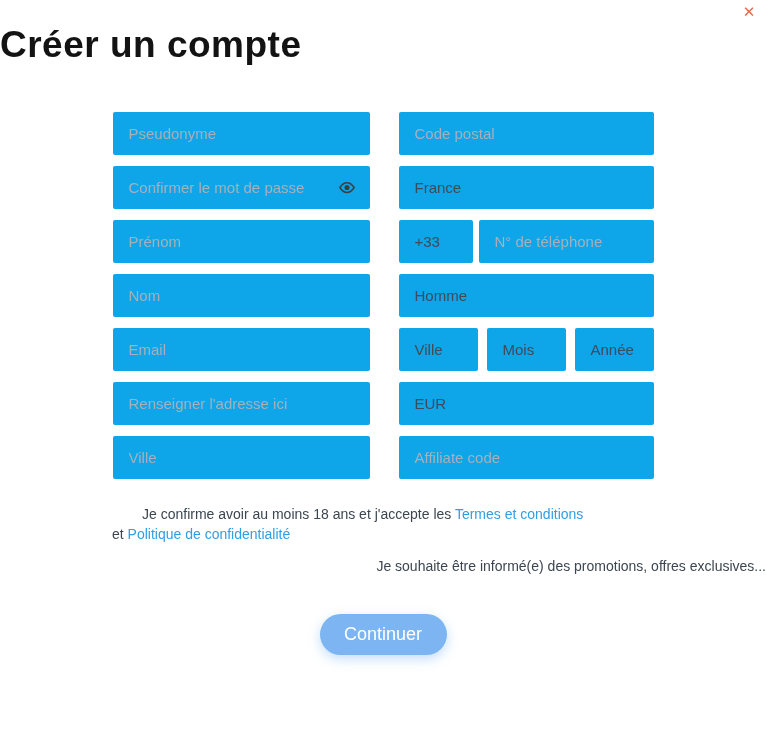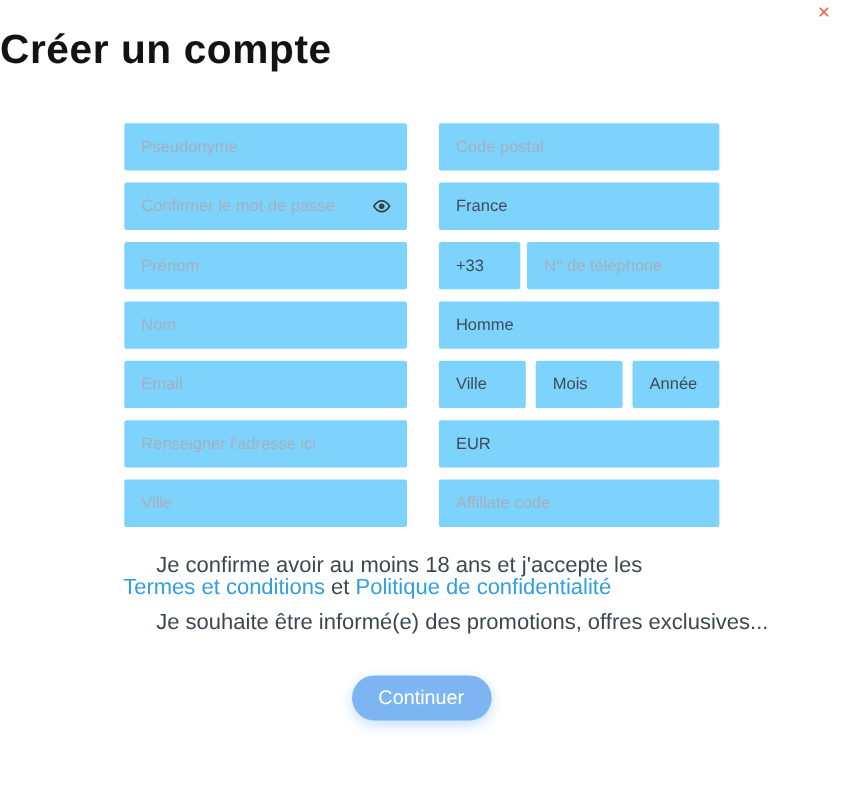--- a/index.html
+++ b/index.html
@@ -17,43 +17,43 @@
     margin:24px 0 0;
     font-size:37px;font-weight:700;color:#131313;letter-spacing:.5px;
   }
   .form-wrap{
     width:541px;margin:46px auto 0;display:flex;gap:29px;
   }
   .col-left{width:257px;flex:0 0 257px;}
   .col-right{width:255px;flex:0 0 255px;}
   .field{
     box-sizing:border-box;height:43px;margin-bottom:11px;
-    background:#7dd3fc;border:none;border-radius:2px;
+    background:#0ea5e9;border:none;border-radius:2px;
     display:flex;align-items:center;padding:0 16px;
     font-size:15px;color:#3e4b59;
   }
   .field-rel{position:relative;}
   input.field{width:100%;outline:none;font-family:"Liberation Sans","DejaVu Sans",sans-serif;}
   input.field::placeholder{color:#a6b0bb;opacity:1;}
   .select-box{cursor:pointer;}
   .eye{
     position:absolute;right:14px;top:50%;transform:translateY(-50%);
     width:18px;height:14px;cursor:pointer;display:flex;align-items:center;
   }
   .row{display:flex;gap:6px;justify-content:center;}
   .row .grow{flex:1 1 auto;min-width:0;}
   .dial{flex:0 0 74px;width:74px;}
   .dob{display:flex;gap:9px;}
   .dob .select-box{flex:1 1 0;margin-bottom:11px;}
   .consent{
-    margin:14px 0 0 112px;color:#3c4650;font-size:20px;line-height:20px;
+    margin:14px 0 0 112px;color:#3c4650;font-size:14px;line-height:20px;
   }
   .consent p{margin:0;}
   .consent .p1{max-width:474px;text-indent:30px;}
-  .consent .p2{margin-top:12px;text-indent:30px;white-space:nowrap;}
+  .consent .p2{margin-top:12px;text-indent:30px;white-space:nowrap;text-align:right;}
   .consent a{color:#2f9fe5;text-decoration:none;cursor:pointer;}
   .continue-btn{
     display:block;margin:38px auto 13px;width:127px;height:41px;
     border:none;border-radius:21px;background:#7cb5f2;color:#fff;
     font-size:18px;font-family:"Liberation Sans","DejaVu Sans",sans-serif;
     cursor:pointer;box-shadow:0 4px 12px rgba(124,181,242,.45);
   }
 </style>
 </head>
 <body>

